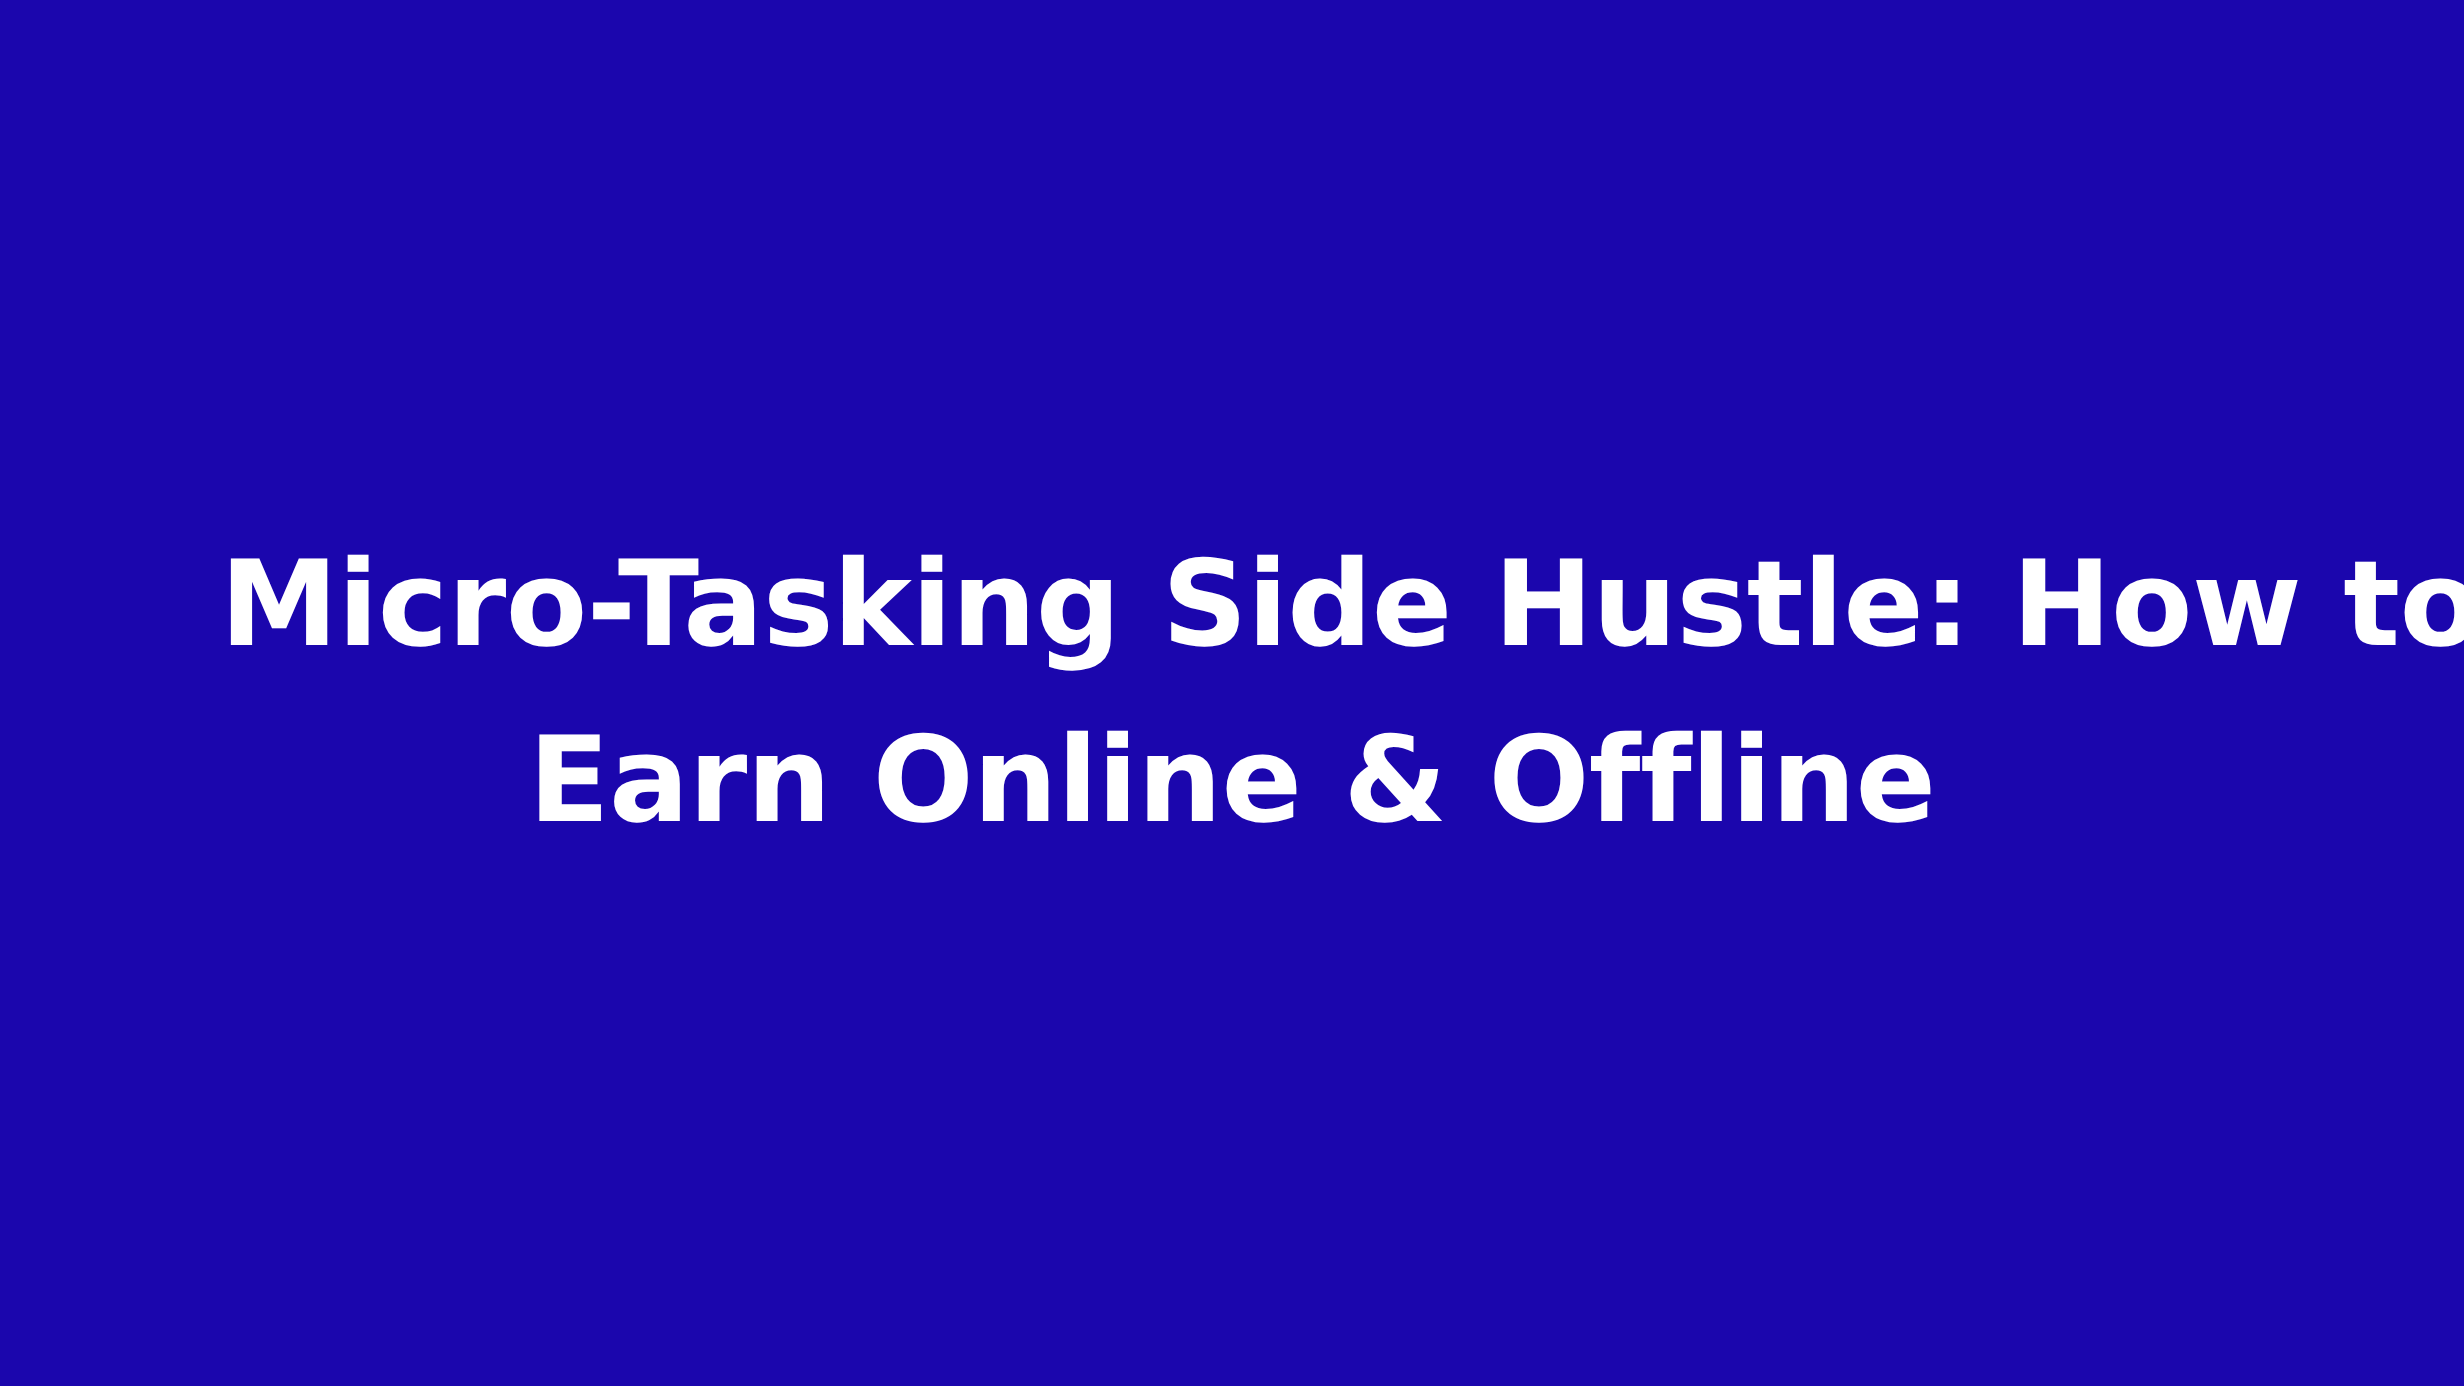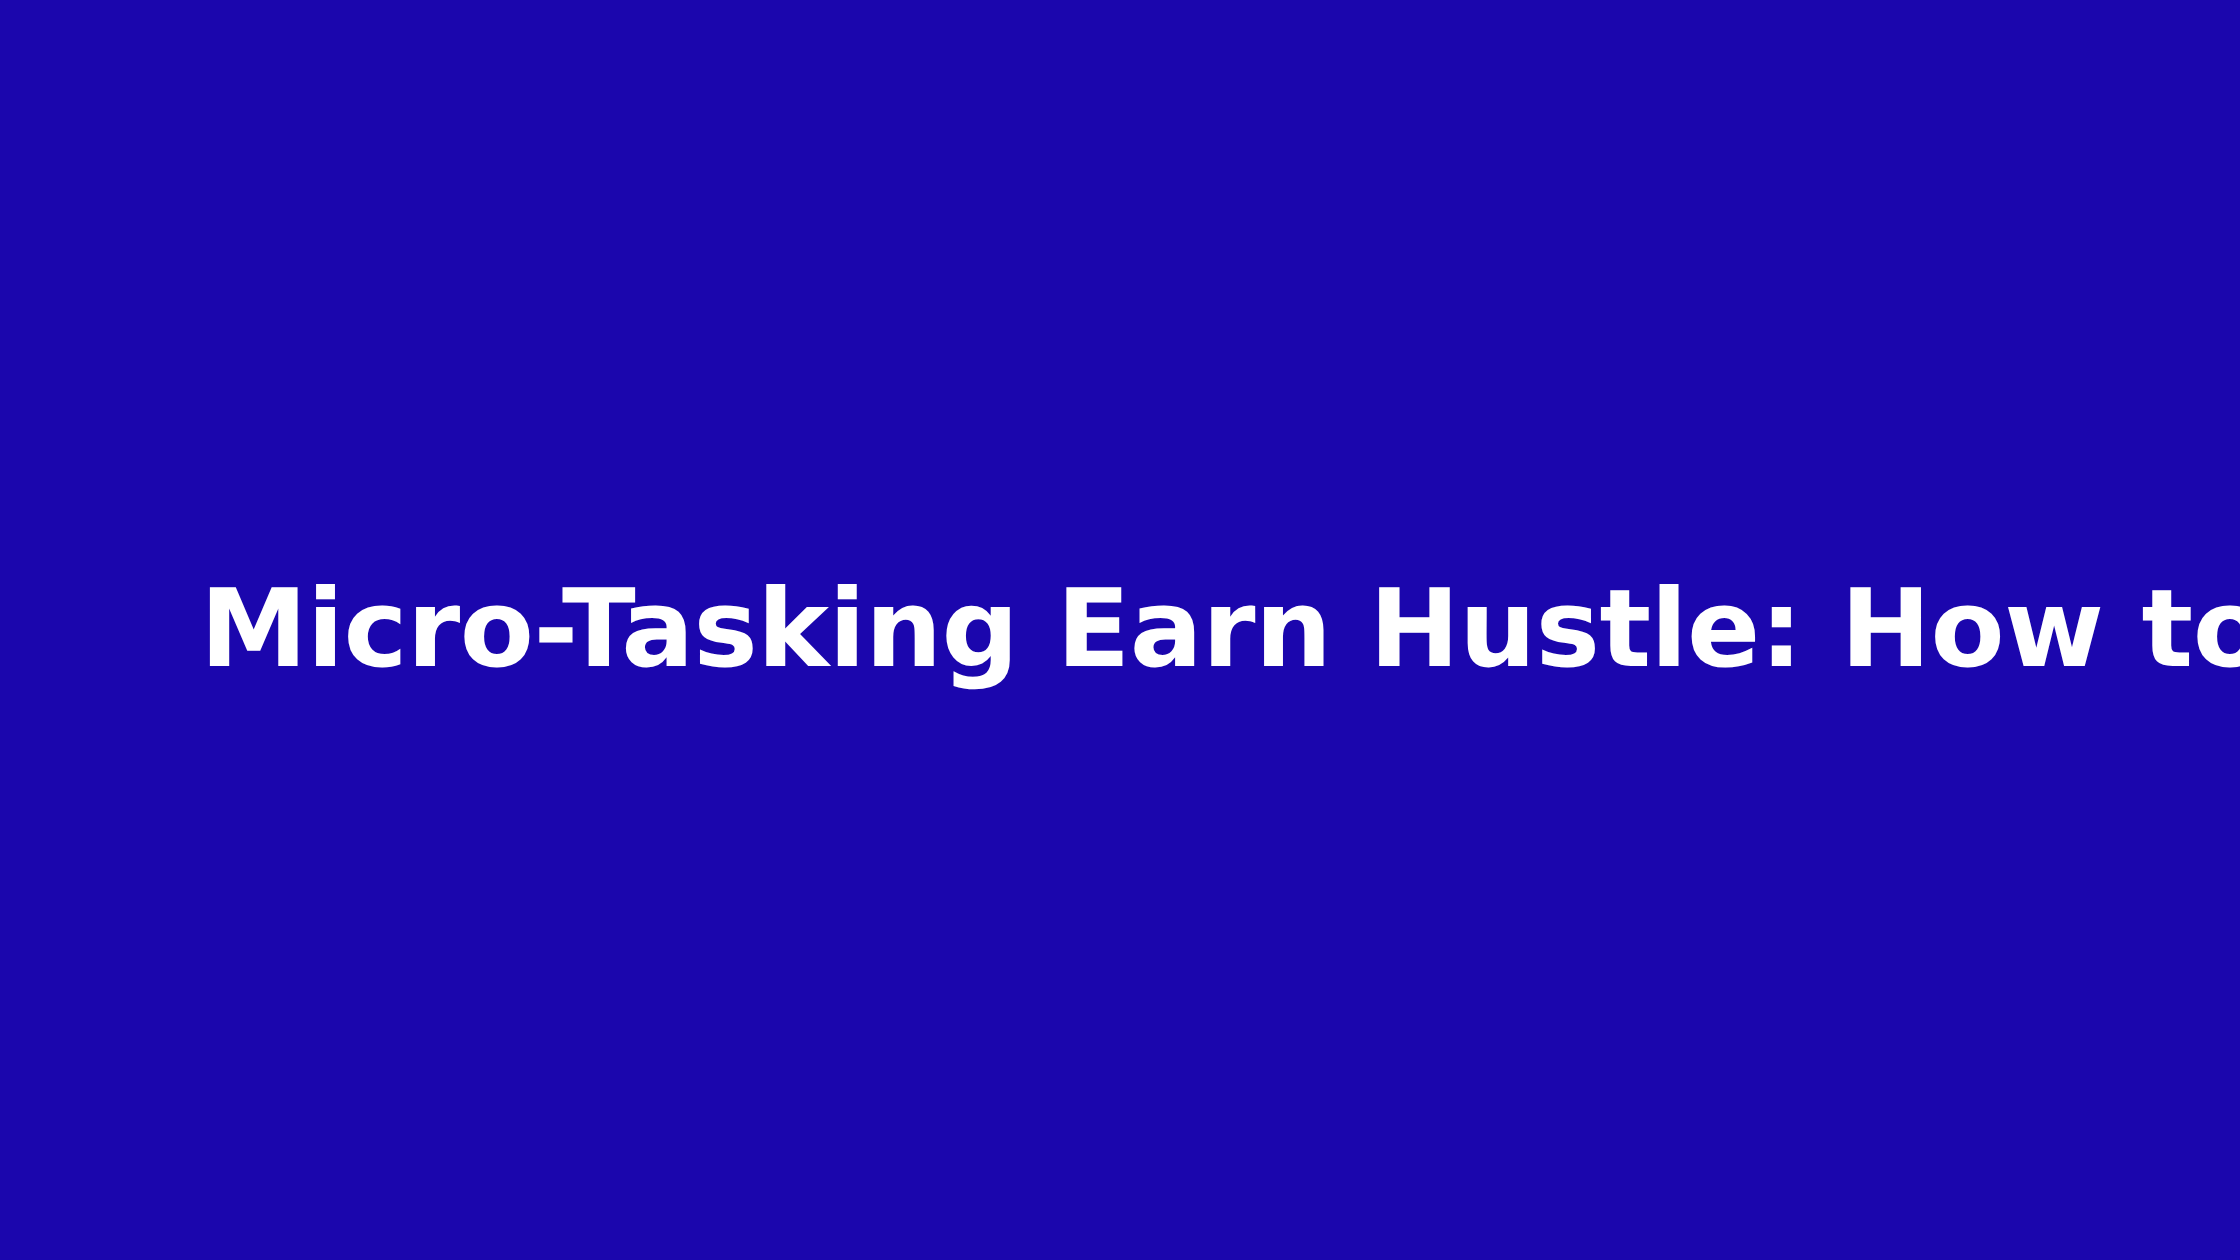--- a/index.html
+++ b/index.html
@@ -56,17 +56,18 @@
   }
 </style>
 </head>
 <body>
 
 <div class="hero-card" style="background-color: rgb(27, 6, 173);">
 
   <div class="hero-title-block">
 
     <h1 class="hero-title" style="color: rgb(255, 255, 255);">
-      <span class="hero-title-line">Micro-Tasking Earn Hustle: How to</span>
+      <span class="hero-title-line">Micro-Tasking Side Hustle: How to</span>
+      <span class="hero-title-line">Earn Online &amp; Offline</span>
     </h1>
 
   </div>
 </div>
 
 </body></html>

